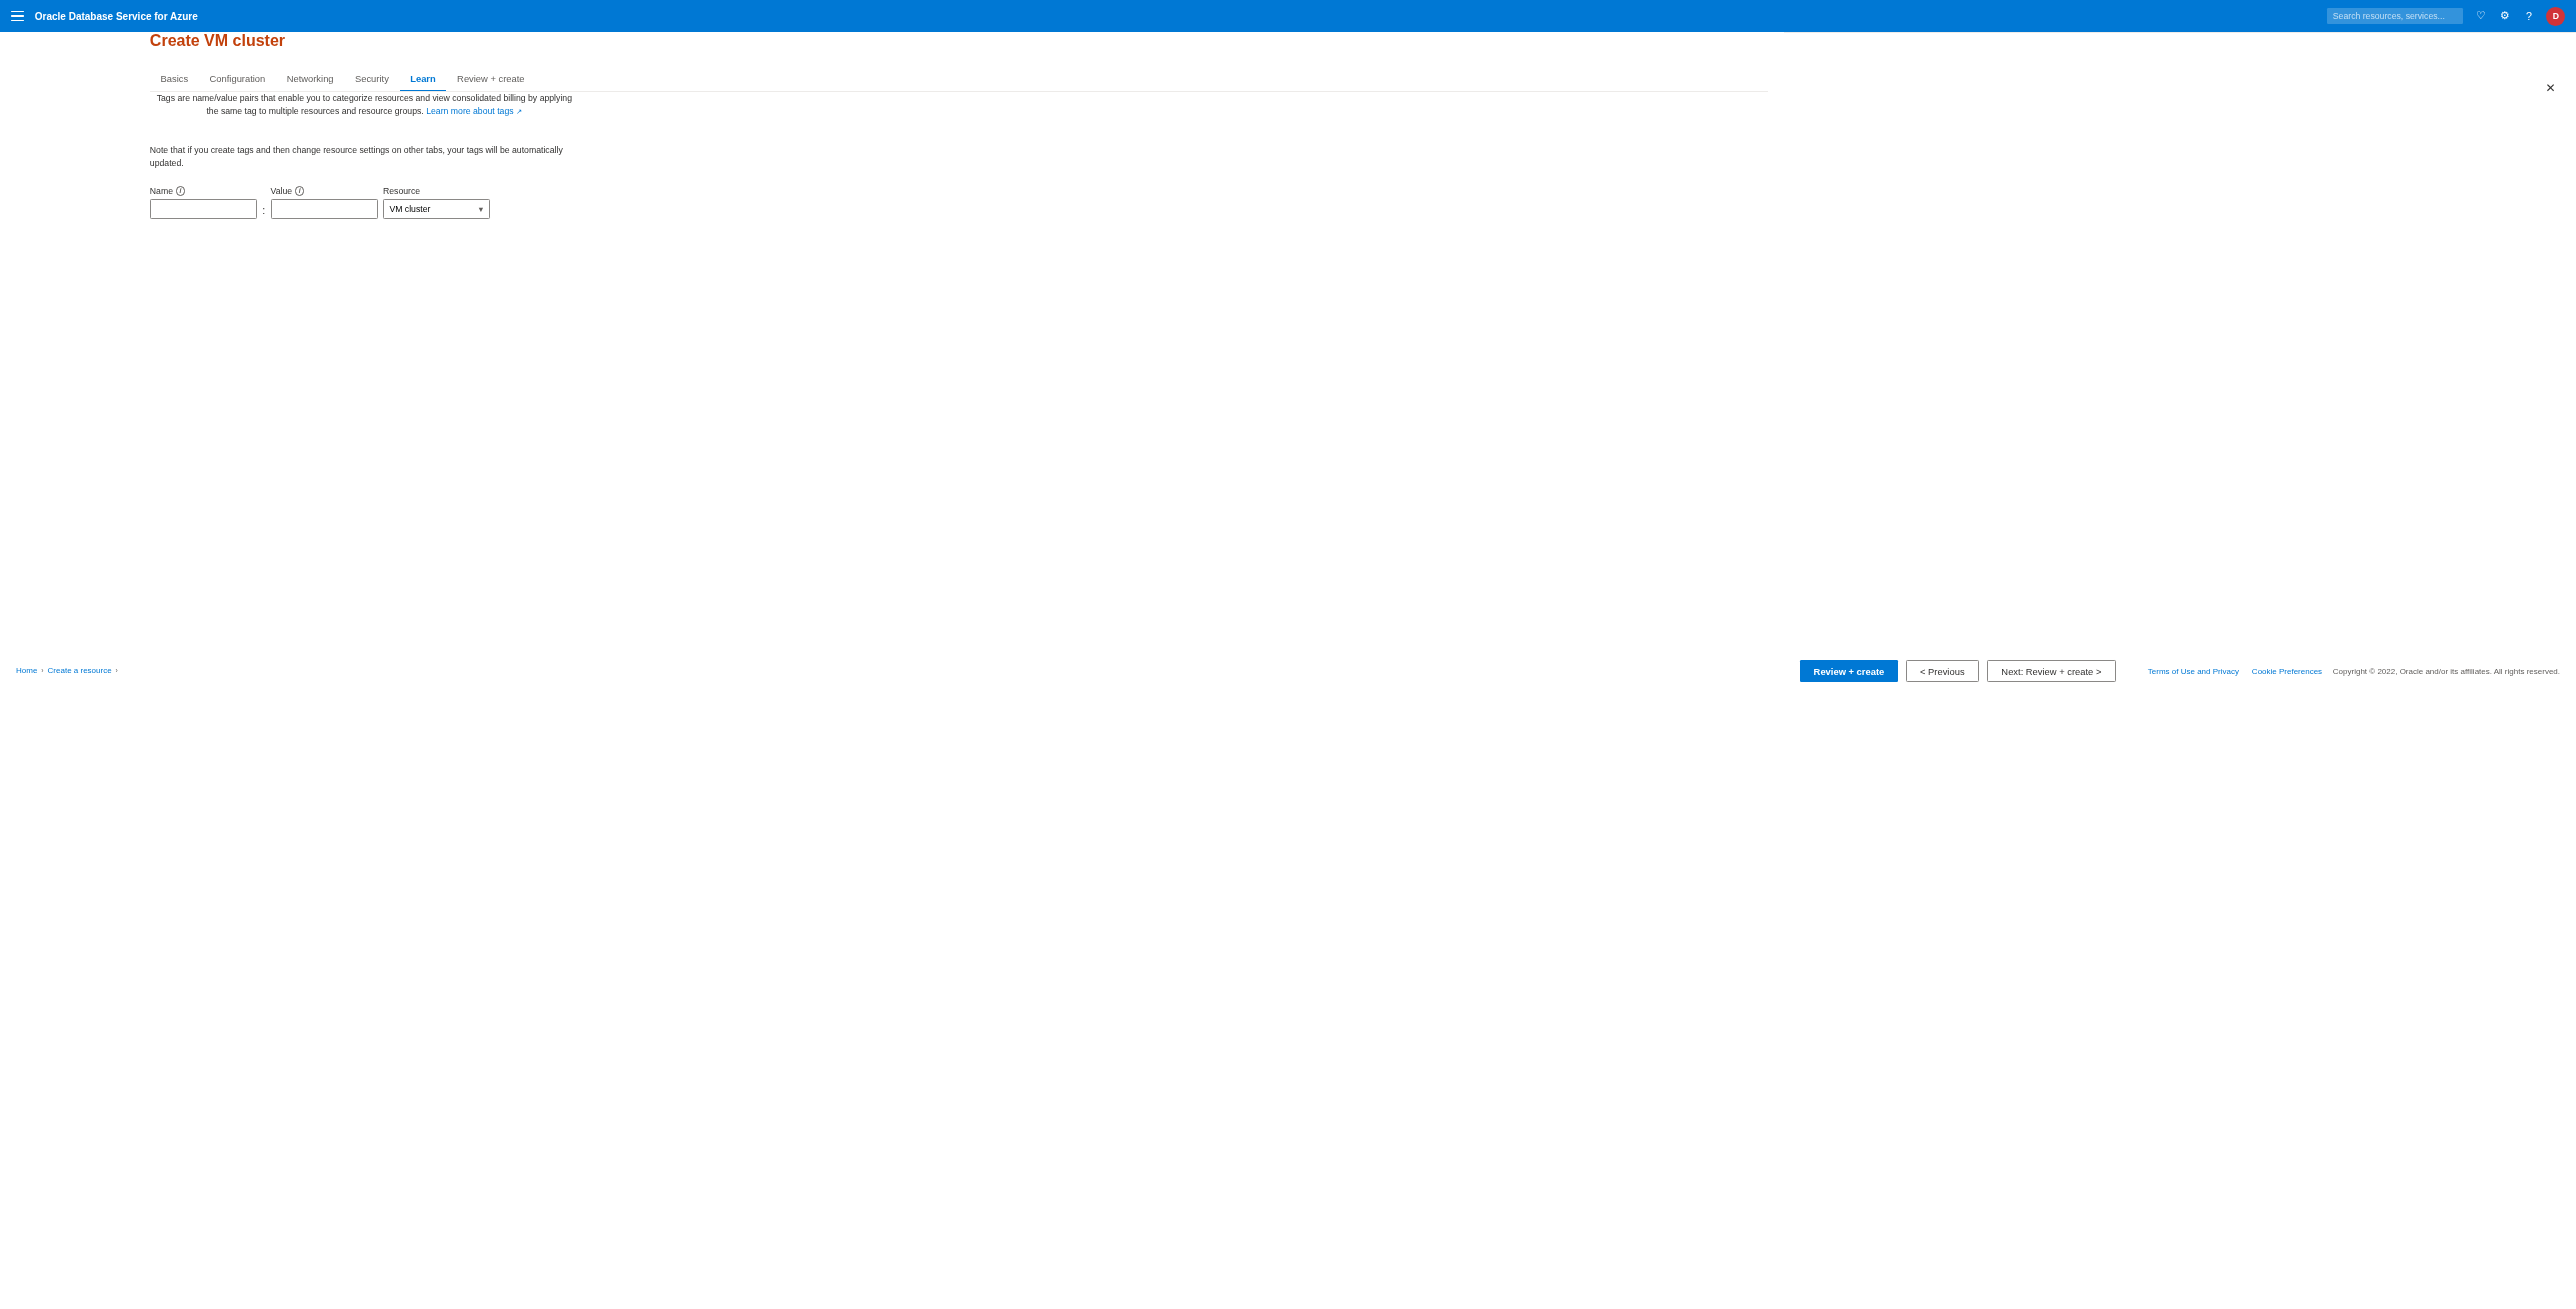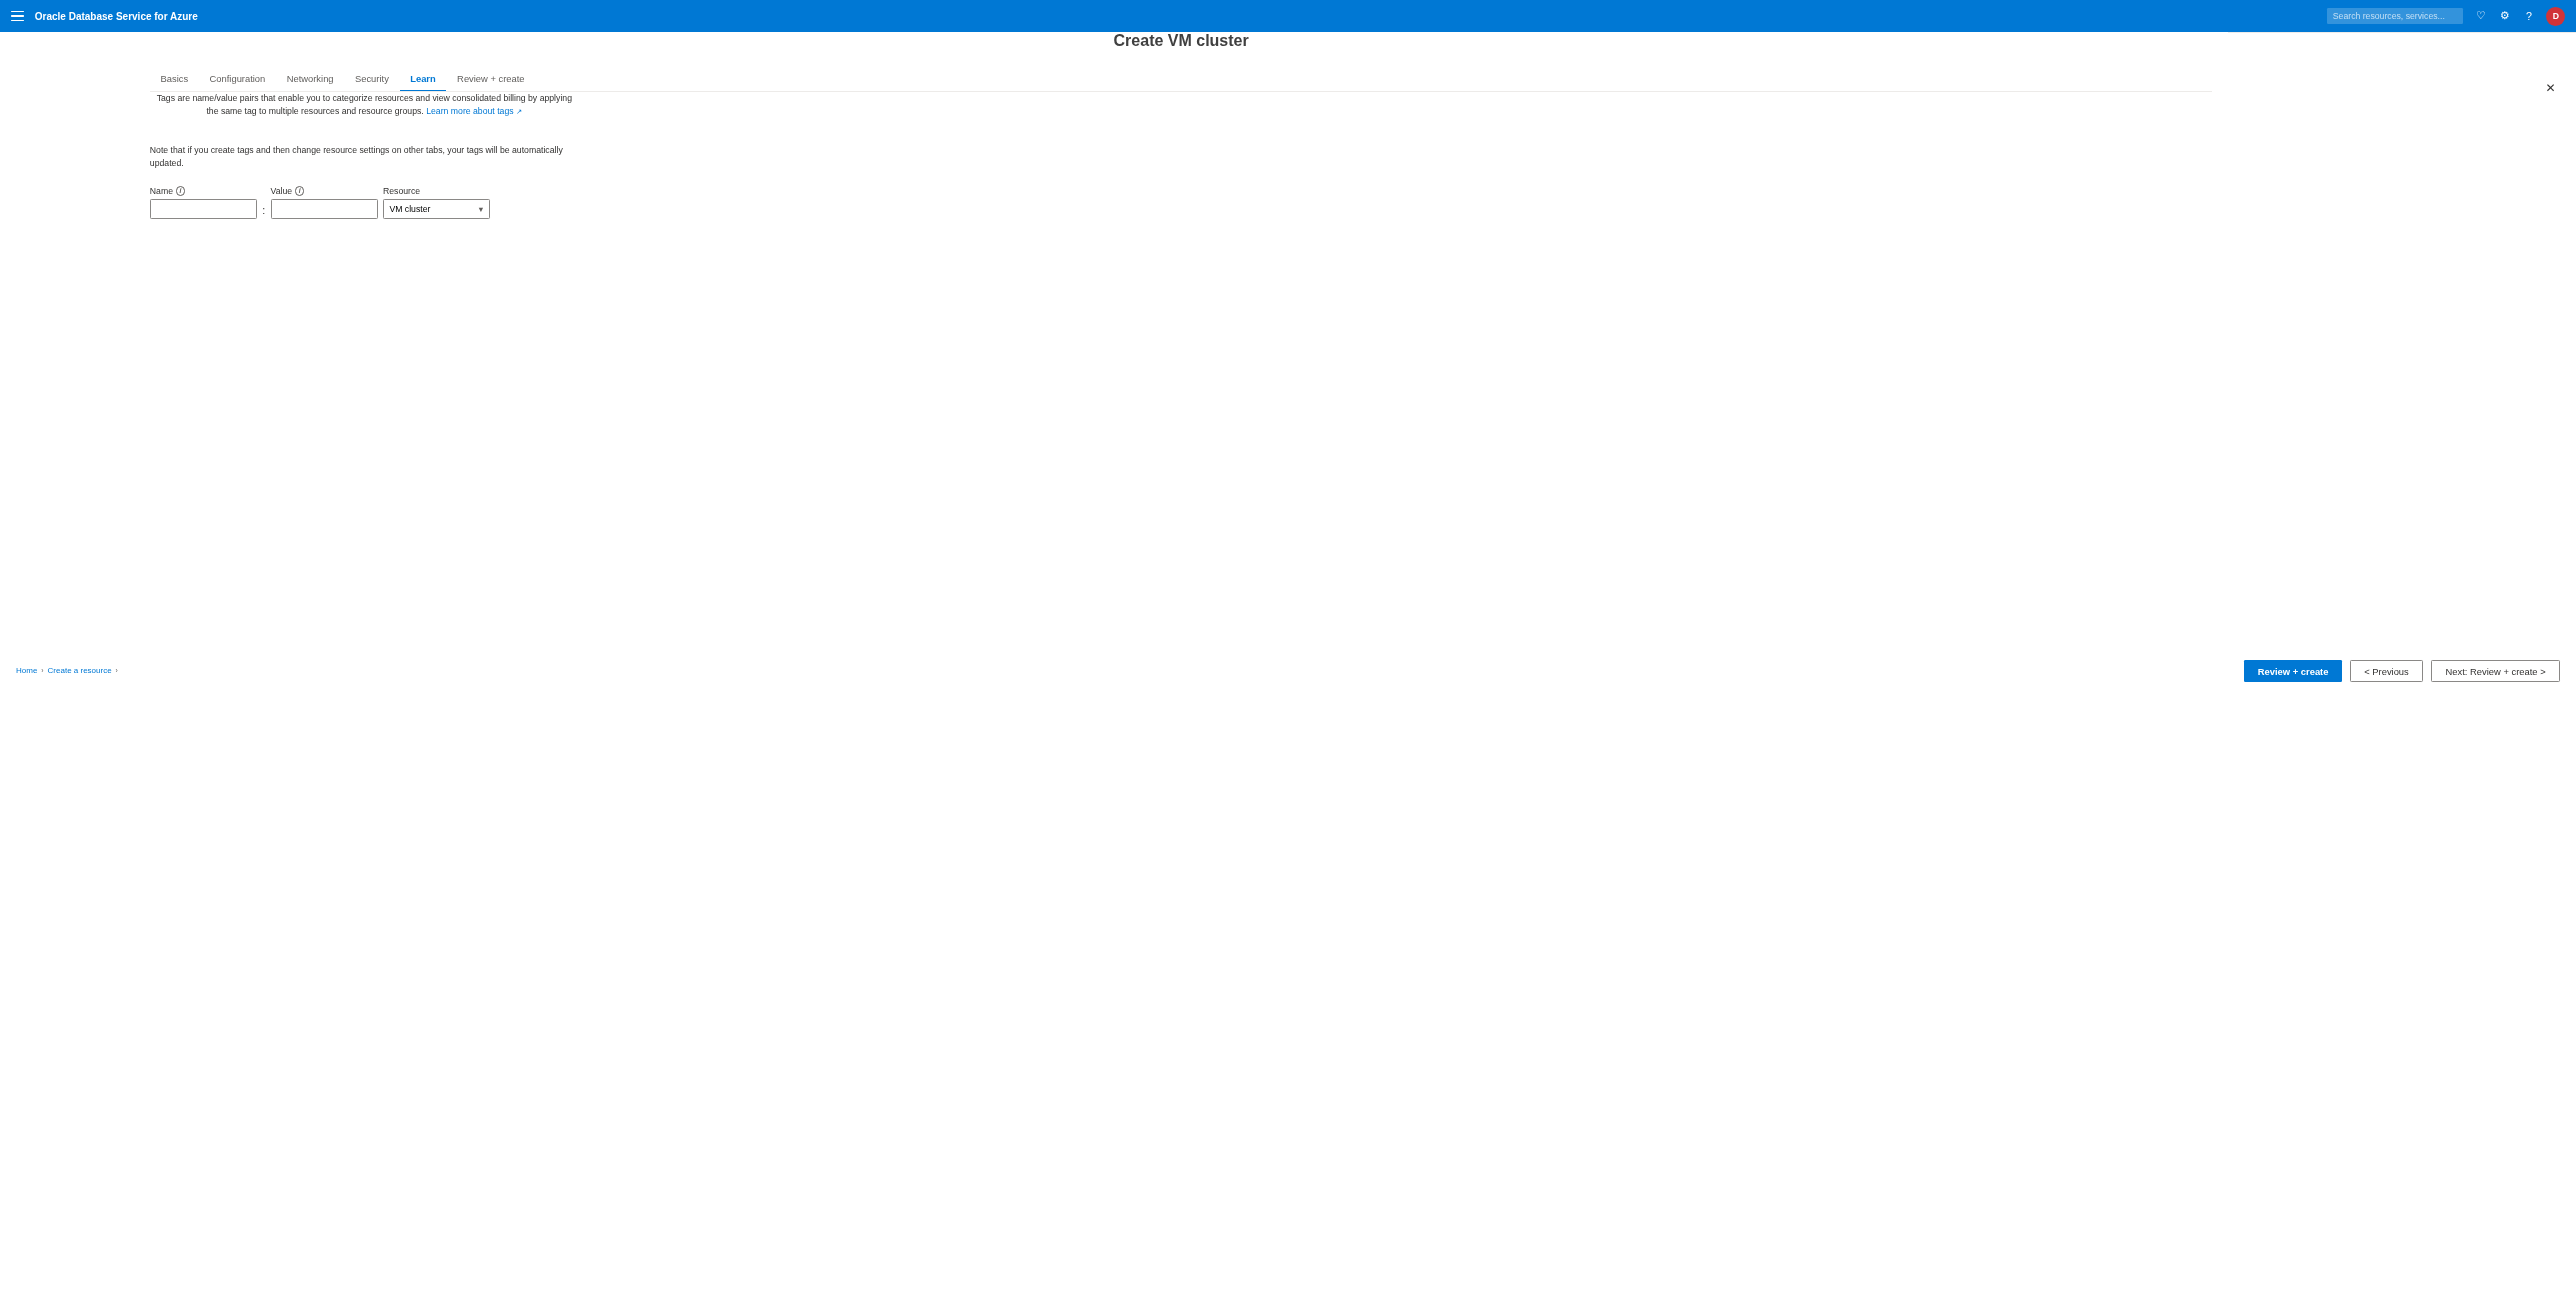--- a/index.html
+++ b/index.html
@@ -47,21 +47,21 @@
       display: flex;
       align-items: center;
       gap: 4px;
       color: #605e5c;
     }
     .breadcrumb a { color: #0078d4; text-decoration: none; cursor: pointer; }
     .breadcrumb-sep { color: #605e5c; font-size: 6.7px; }
 
     
     .page-content { flex: 1; padding: 0 16px 16px 16px; }
-    .page-title { font-size: 16px; font-weight: 600; color: #404040; margin-bottom: 16px; text-align: center; }
+    .page-title { font-size: 16px; font-weight: 600; color: #c2410c; margin-bottom: 16px; }
 
     
     .tabs { display: flex; gap: 0; border-bottom: 0.7px solid #edebe9; margin-bottom: 0; }
     .tab {
       padding: 6.7px 10.7px;
       font-size: 9.4px;
       cursor: pointer;
       color: #605e5c;
       border-bottom: 1.3px solid transparent;
       margin-bottom: -0.7px;
@@ -241,15 +241,22 @@
     </div>
 
   </div>
 
   <div class="footer-bar">
     <button class="btn-primary">Review + create</button>
     <button class="btn-secondary">&lt; Previous</button>
     <button class="btn-secondary">Next: Review + create &gt;</button>
   </div>
 
+  <div class="legal-footer">
+    <div>
+      <a>Terms of Use and Privacy</a>
+      <a>Cookie Preferences</a>
+    </div>
+    <span>Copyright © 2022, Oracle and/or its affiliates. All rights reserved.</span>
+  </div>
 
 </div>
 
 
 </body></html>

